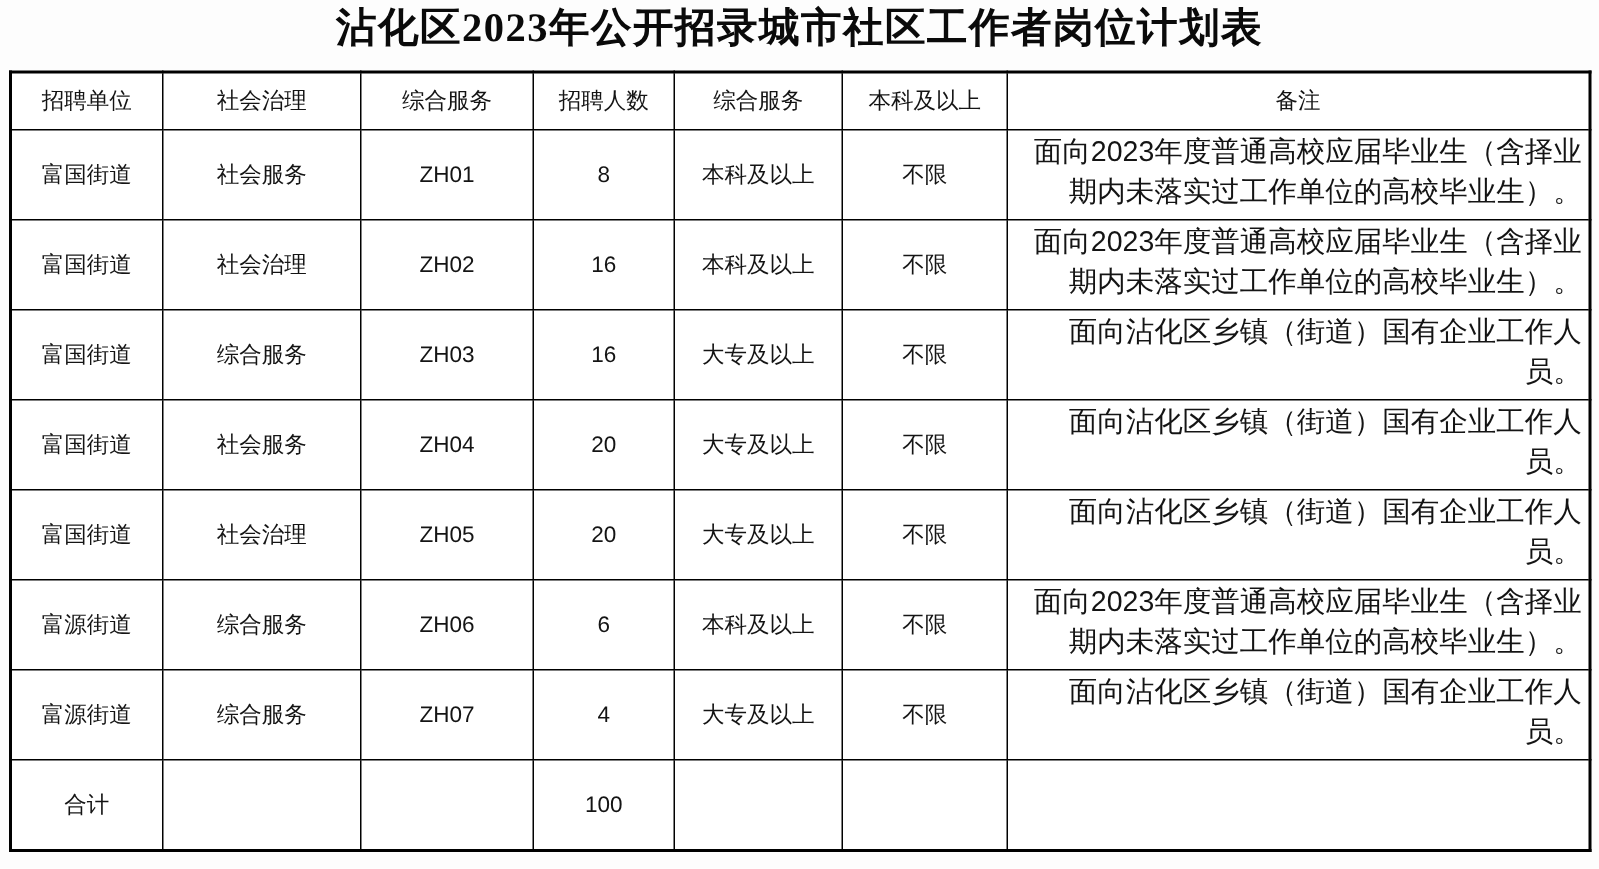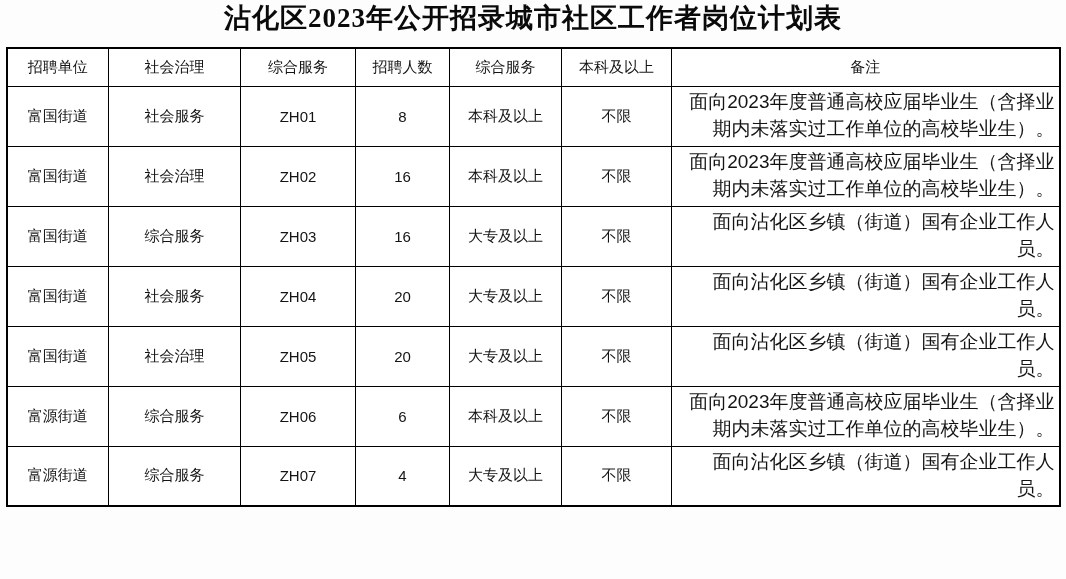--- a/index.html
+++ b/index.html
@@ -140,15 +140,24 @@
       </tr>
       <tr>
         <td>富源街道</td>
         <td>综合服务</td>
         <td>ZH07</td>
         <td>4</td>
         <td>大专及以上</td>
         <td>不限</td>
         <td class="remark">面向沾化区乡镇（街道）国有企业工作人员。</td>
       </tr>
+      <tr class="total-row">
+        <td>合计</td>
+        <td></td>
+        <td></td>
+        <td>100</td>
+        <td></td>
+        <td></td>
+        <td></td>
+      </tr>
     </tbody>
   </table>
 </div>
 
 </body></html>

